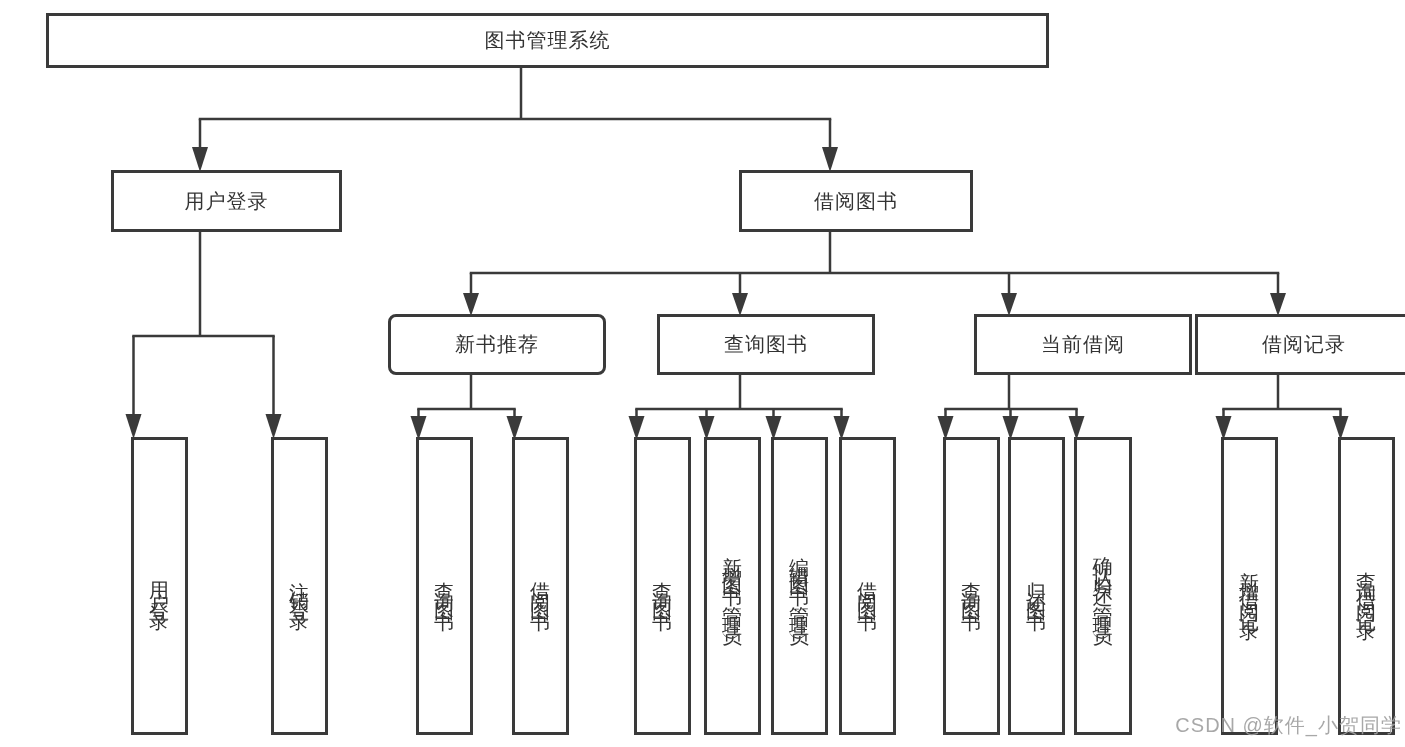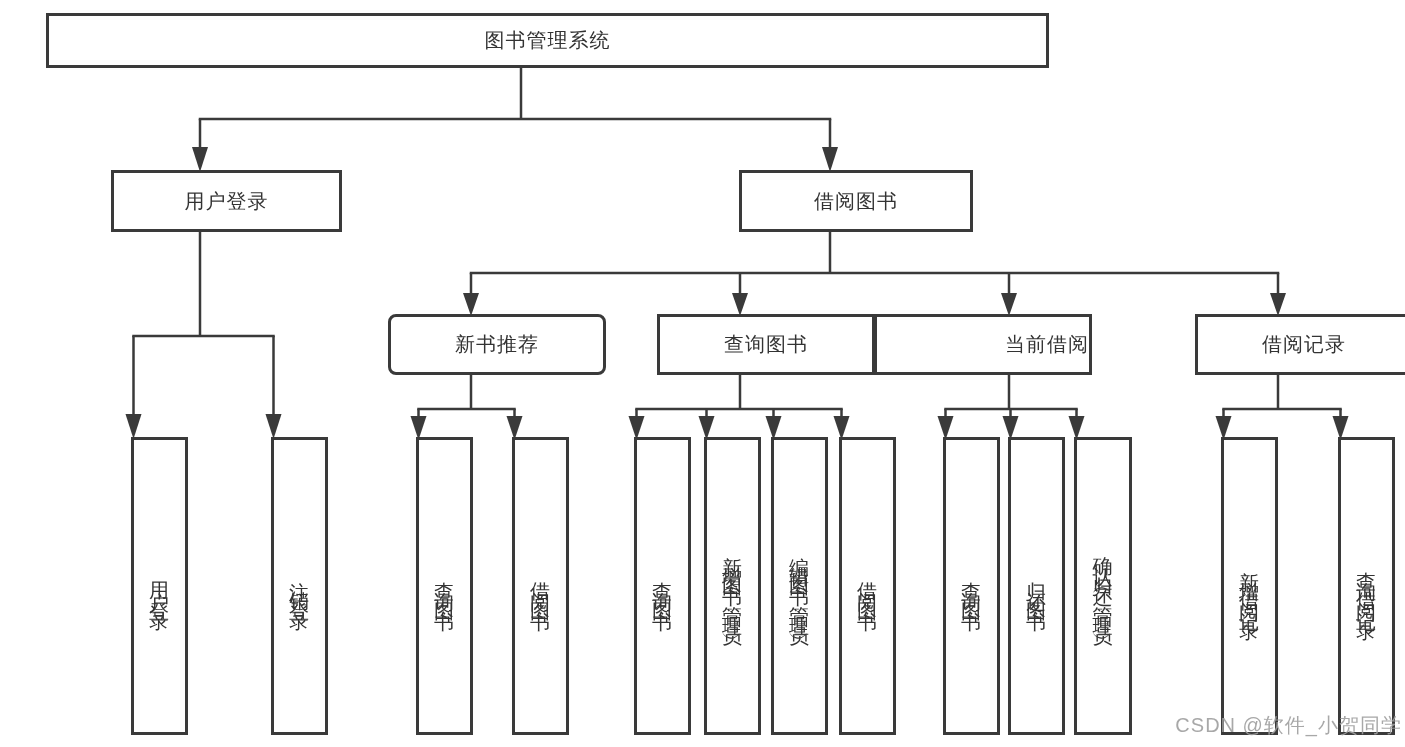--- a/index.html
+++ b/index.html
@@ -138,21 +138,21 @@
   <div class="node" style="left:713px; top:170px; width:234px; height:62px;">
     <span>借阅图书</span>
   </div>
 
   <div class="node" style="left:362px; top:314px; width:218px; height:61px;border-radius:8px;">
     <span>新书推荐</span>
   </div>
   <div class="node" style="left:631px; top:314px; width:218px; height:61px;">
     <span>查询图书</span>
   </div>
-  <div class="node" style="left:848px; top:314px; width:218px; height:61px;justify-content:flex-end;">
+  <div class="node" style="left:948px; top:314px; width:218px; height:61px;">
     <span>当前借阅</span>
   </div>
   <div class="node" style="left:1169px; top:314px; width:218px; height:61px;justify-content:center;">
     <span>借阅记录</span>
   </div>
 
   <div class="node vert" style="left:105px; top:437px; width:57px; height:298px;">
     <span>用户登录</span>
   </div>
   <div class="node vert" style="left:245px; top:437px; width:57px; height:298px;">

